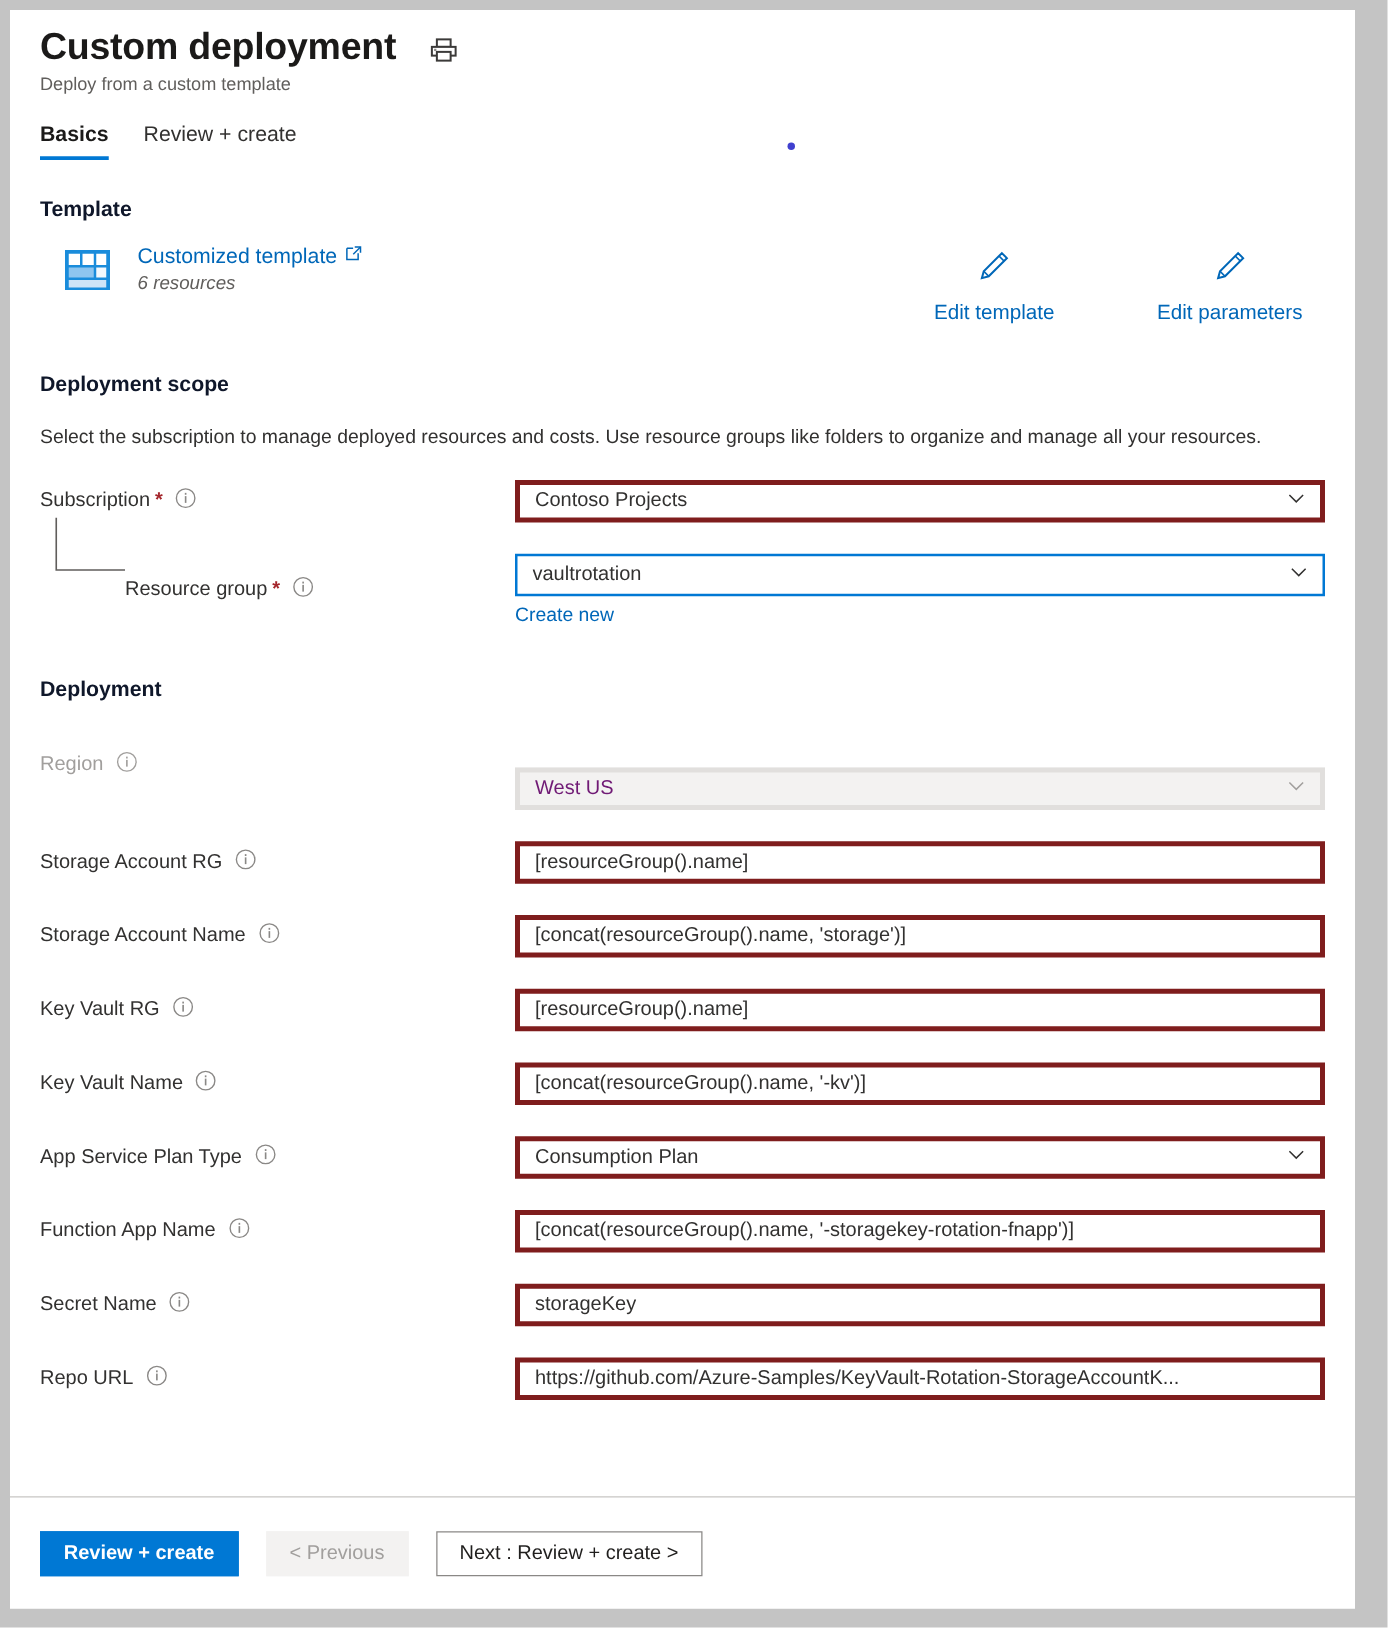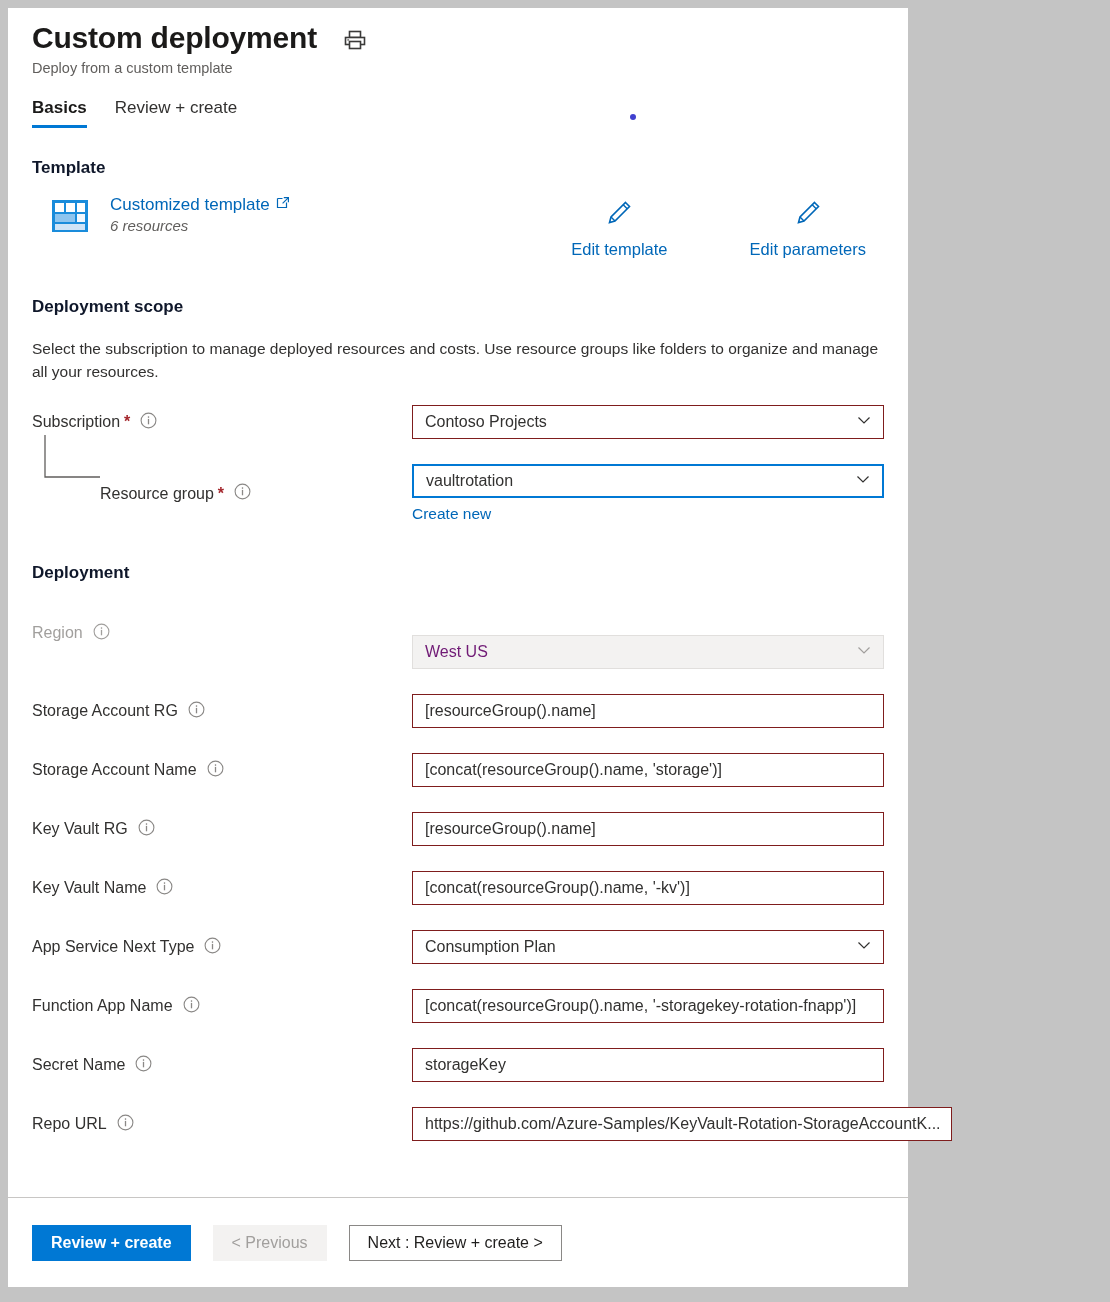--- a/index.html
+++ b/index.html
@@ -8,21 +8,21 @@
     width: 1110px;
     height: 1302px;
     background: #c4c4c4;
     font-family: "Liberation Sans", sans-serif;
     color: #1b1a19;
     overflow: hidden;
   }
   .frame {
     position: absolute;
     left: 8px; top: 8px;
-    width: 900px; height: 1279px;
+    width: 1076px; height: 1279px;
     background: #ffffff;
   }
   .content {
     position: absolute;
     left: 0; top: 0; right: 0;
     bottom: 90px;
     padding: 0 24px;
   }
 
   
@@ -84,21 +84,21 @@
     display: flex; align-items: center; gap: 8px;
   }
   .field-label.indent { padding-left: 68px; }
   .field-label.disabled { color: #a19f9d; }
   .req { color: #a4262c; font-weight: 700; margin-left: -4px; }
   .info-icon { flex: 0 0 auto; display: inline-block; margin-left: 2px; cursor: pointer; }
   .field-control { flex: 1 1 auto; max-width: 664px; }
 
   .ctl {
     height: 34px; width: 100%;
-    border: 1px solid #7f1d1d; background: #ffffff;
+    border: 4px solid #7f1d1d; background: #ffffff;
     display: flex; align-items: center; padding: 0 10px 0 12px;
     font-size: 16px; color: #323130; position: relative;
   }
   .ctl.select { padding-right: 34px; }
   .ctl.focused { border: 2px solid #0078d4; }
   .ctl.disabled { background: #f3f2f1; border-color: #e1dfdd; color: #701a75; margin-top: 38px; }
   .ctl .val { overflow: hidden; white-space: nowrap; text-overflow: ellipsis; }
   .chev { position: absolute; right: 11px; top: 50%; transform: translateY(-50%); }
   .create-new {
     font-size: 15.5px; color: #0067b8; margin-top: 7px;
@@ -362,21 +362,21 @@
           </div>
           <div class="field-control">
             <div class="ctl">
               <span class="val">[concat(resourceGroup().name, '-kv')]</span>
             </div>
           </div>
         </div>
 
         <div class="field-row">
           <div class="field-label">
-            <span>App Service Next Type</span>
+            <span>App Service Plan Type</span>
             <span class="info-icon">
               <svg width="17" height="17" viewBox="0 0 17 17" fill="none">
                   <circle cx="8.5" cy="8.5" r="7.4" stroke="#8a8886" stroke-width="1.1"></circle>
                   <rect x="7.85" y="6.9" width="1.3" height="5.4" fill="#8a8886"></rect>
                   <rect x="7.85" y="4.3" width="1.3" height="1.5" fill="#8a8886"></rect>
                 </svg>
             </span>
           </div>
           <div class="field-control">
             <div class="ctl select">

